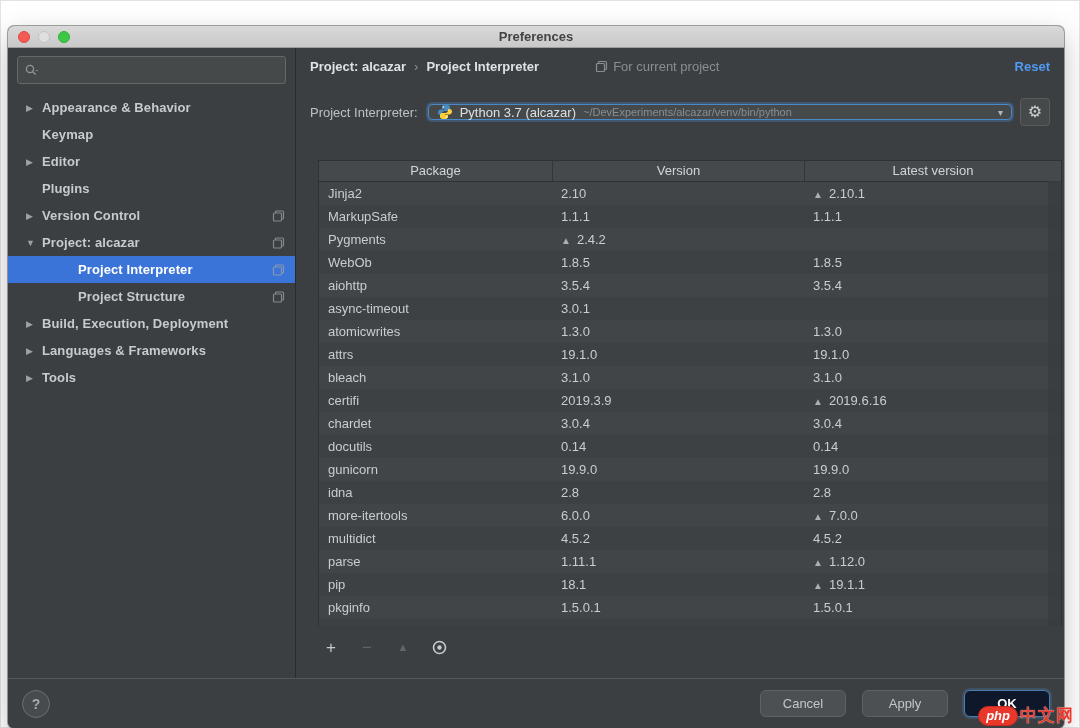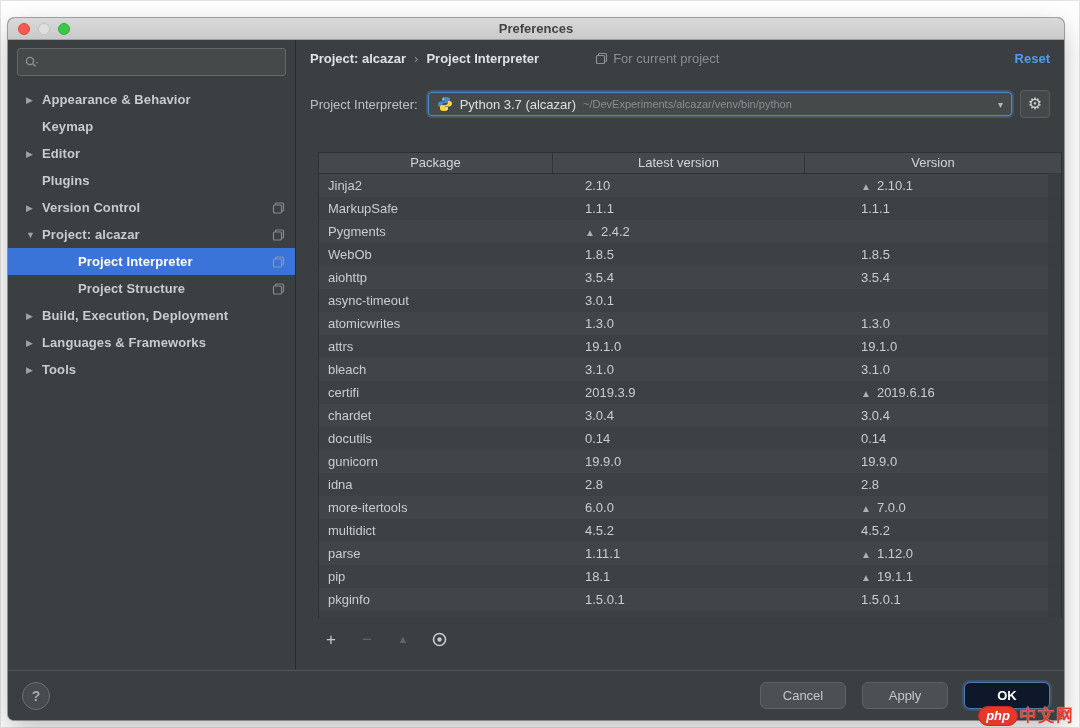--- a/index.html
+++ b/index.html
@@ -4,21 +4,21 @@
 <style>
   html,body{margin:0;padding:0;}
   body{
     width:1080px;height:728px;overflow:hidden;position:relative;
     background:#ffffff;
     font-family:"Liberation Sans","DejaVu Sans",sans-serif;
     -webkit-font-smoothing:antialiased;
   }
   .frame{position:absolute;inset:0;border:1px solid #e3e3e3;box-sizing:border-box;}
   .window{
-    position:absolute;left:8px;top:18px;width:1056px;height:702px;
+    position:absolute;left:8px;top:26px;width:1056px;height:702px;
     border-radius:6px;overflow:hidden;background:#3c3f41;
     box-shadow:0 0 0 1px rgba(0,0,0,.35),0 10px 28px rgba(0,0,0,.25);
   }
   
   .titlebar{
     height:22px;background:linear-gradient(#d9d9d9,#c9c9c9);
     display:flex;align-items:center;position:relative;
     border-bottom:1px solid #9f9f9f;box-sizing:border-box;
   }
   .traffic{display:flex;gap:8px;margin-left:10px;}
@@ -74,21 +74,21 @@
   .crumb-sep{color:#8b9094;margin:0 8px;font-weight:400;font-size:13px;}
   .scope{
     display:flex;align-items:center;gap:5px;margin-left:56px;color:#8a8e92;font-size:13px;
   }
   .reset{margin-left:auto;font-size:13px;font-weight:700;color:#4f9bf5;cursor:pointer;}
   .interp-row{
     display:flex;align-items:center;margin:14px 14px 0 14px;flex:none;
   }
   .interp-label{font-size:13px;color:#bdc1c5;white-space:nowrap;}
   .combo{
-    flex:1;min-width:0;height:24px;margin-left:10px;
+    flex:1;min-width:0;height:16px;margin-left:10px;
     background:#45494a;border:1px solid #4a88c7;border-radius:4px;
     box-shadow:0 0 0 2px rgba(74,136,199,.35);
     display:flex;align-items:center;padding:0 8px;box-sizing:border-box;cursor:pointer;
   }
   .combo .py{flex:none;margin-right:7px;display:flex;}
   .combo-name{font-size:13px;color:#dde0e3;white-space:nowrap;}
   .combo-path{font-size:11px;color:#8a8e92;margin-left:7px;white-space:nowrap;overflow:hidden;text-overflow:ellipsis;}
   .combo-arrow{margin-left:auto;color:#b2b6b9;font-size:10px;flex:none;padding-left:8px;}
   .gearbtn{
     width:30px;height:28px;margin-left:8px;flex:none;border-radius:4px;
@@ -101,21 +101,21 @@
   .pkg-table{
     border:1px solid #2f3234;border-bottom:none;box-sizing:border-box;
   }
   .pkg-header{display:grid;grid-template-columns:233px 252px 1fr;background:#46494b;
     border-bottom:1px solid #2f3234;}
   .pkg-header .hcell{
     height:20px;line-height:20px;text-align:center;font-size:13px;color:#d2d5d8;
   }
   .pkg-header .hcell + .hcell{border-left:1px solid #333638;}
   .pkg-body{position:relative;}
-  .pkg-row{display:grid;grid-template-columns:233px 252px 1fr;height:23px;gap:24px;}
+  .pkg-row{display:grid;grid-template-columns:233px 252px 1fr;height:23px;}
   .pkg-row.alt{background:#424547;}
   .pkg-row:not(.alt){background:#3e4143;}
   .pkg-row .cell{
     font-size:13px;color:#c9cdd1;line-height:23px;padding-left:9px;
     white-space:nowrap;overflow:hidden;
   }
   .pkg-row.clipped{height:7px;overflow:hidden;}
   .up-arrow{color:#a9b0b6;font-size:10px;margin-right:6px;}
   .scroll-track{
     position:absolute;top:21px;bottom:0;right:1px;width:13px;
@@ -297,22 +297,22 @@
         </div>
         <div class="gearbtn">
           <span>⚙</span>
         </div>
       </div>
 
       <div class="table-wrap">
         <div class="pkg-table">
           <div class="pkg-header">
               <div class="hcell">Package</div>
+              <div class="hcell">Version</div>
               <div class="hcell">Latest version</div>
-              <div class="hcell">Version</div>
             </div>
           <div class="pkg-body">
               <div class="pkg-row alt">
                 <div class="cell">Jinja2</div>
                 <div class="cell">2.10</div>
                 <div class="cell"><span class="up-arrow">▲</span>2.10.1</div>
               </div>
               <div class="pkg-row">
                 <div class="cell">MarkupSafe</div>
                 <div class="cell">1.1.1</div>

